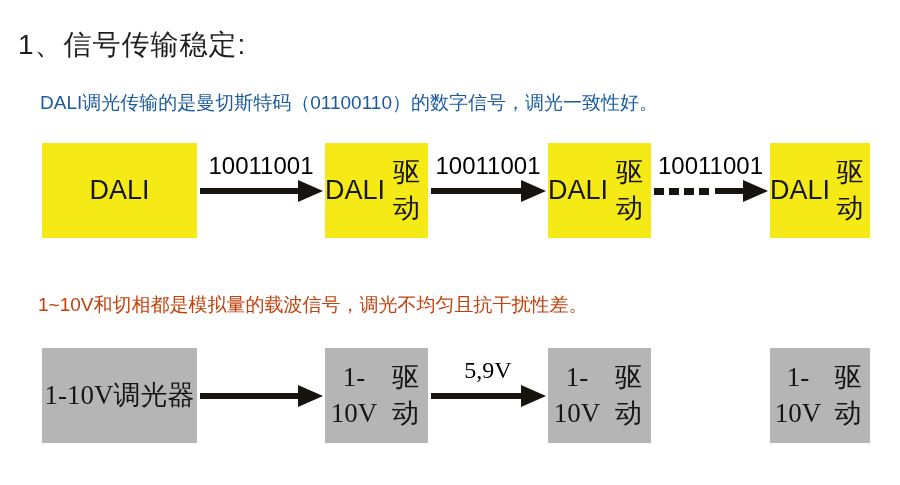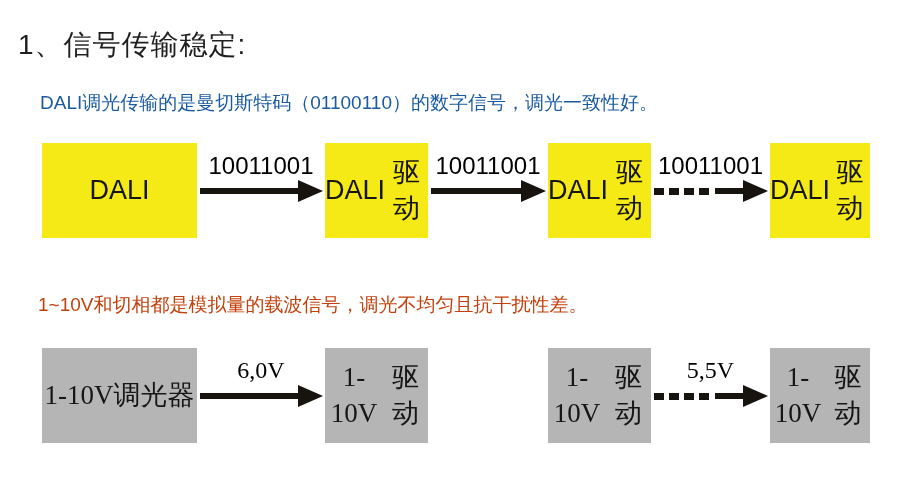--- a/index.html
+++ b/index.html
@@ -95,41 +95,39 @@
   </div>
 
   <div class="desc desc-analog">1~10V和切相都是模拟量的载波信号，调光不均匀且抗干扰性差。</div>
 
   <div class="flow-row row-analog">
     <div class="node n1">
       <div>1-10V</div>
       <div>调光器</div>
     </div>
     <div class="arrow a1">
-      <div class="arrow-label">6,0V</div>
       <div class="shaft">
           <div class="line"></div>
           <div class="head"></div>
         </div>
     </div>
     <div class="node n2">
       <div>1-10V</div>
       <div>驱动</div>
     </div>
+    <div class="arrow a2">
+      <div class="arrow-label">5,9V</div>
+      <div class="shaft">
+          <div class="line"></div>
+          <div class="head"></div>
+        </div>
+    </div>
     <div class="node n3">
       <div>1-10V</div>
       <div>驱动</div>
-    </div>
-    <div class="arrow a3">
-      <div class="arrow-label">5,5V</div>
-      <div class="shaft">
-          <div class="dashes"></div>
-          <div class="line"></div>
-          <div class="head"></div>
-        </div>
     </div>
     <div class="node n4">
       <div>1-10V</div>
       <div>驱动</div>
     </div>
   </div>
 
 </div>
 
 </body></html>

